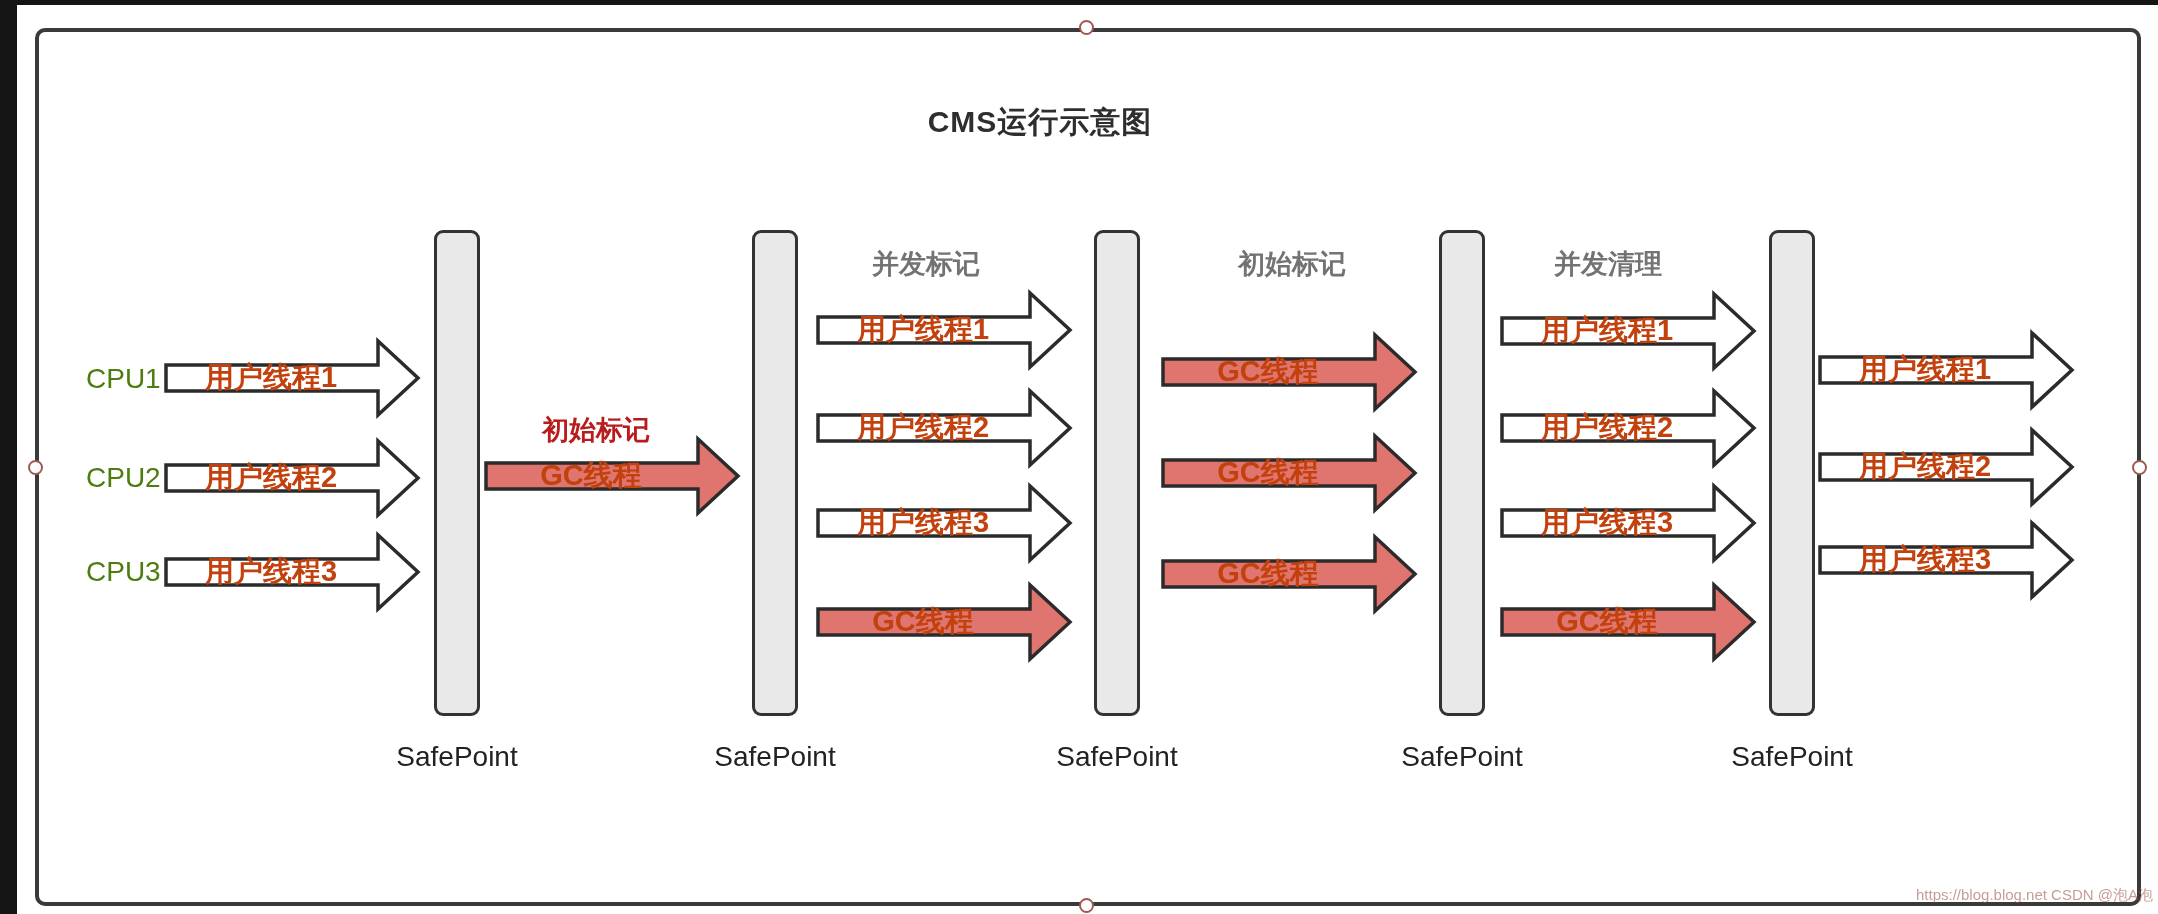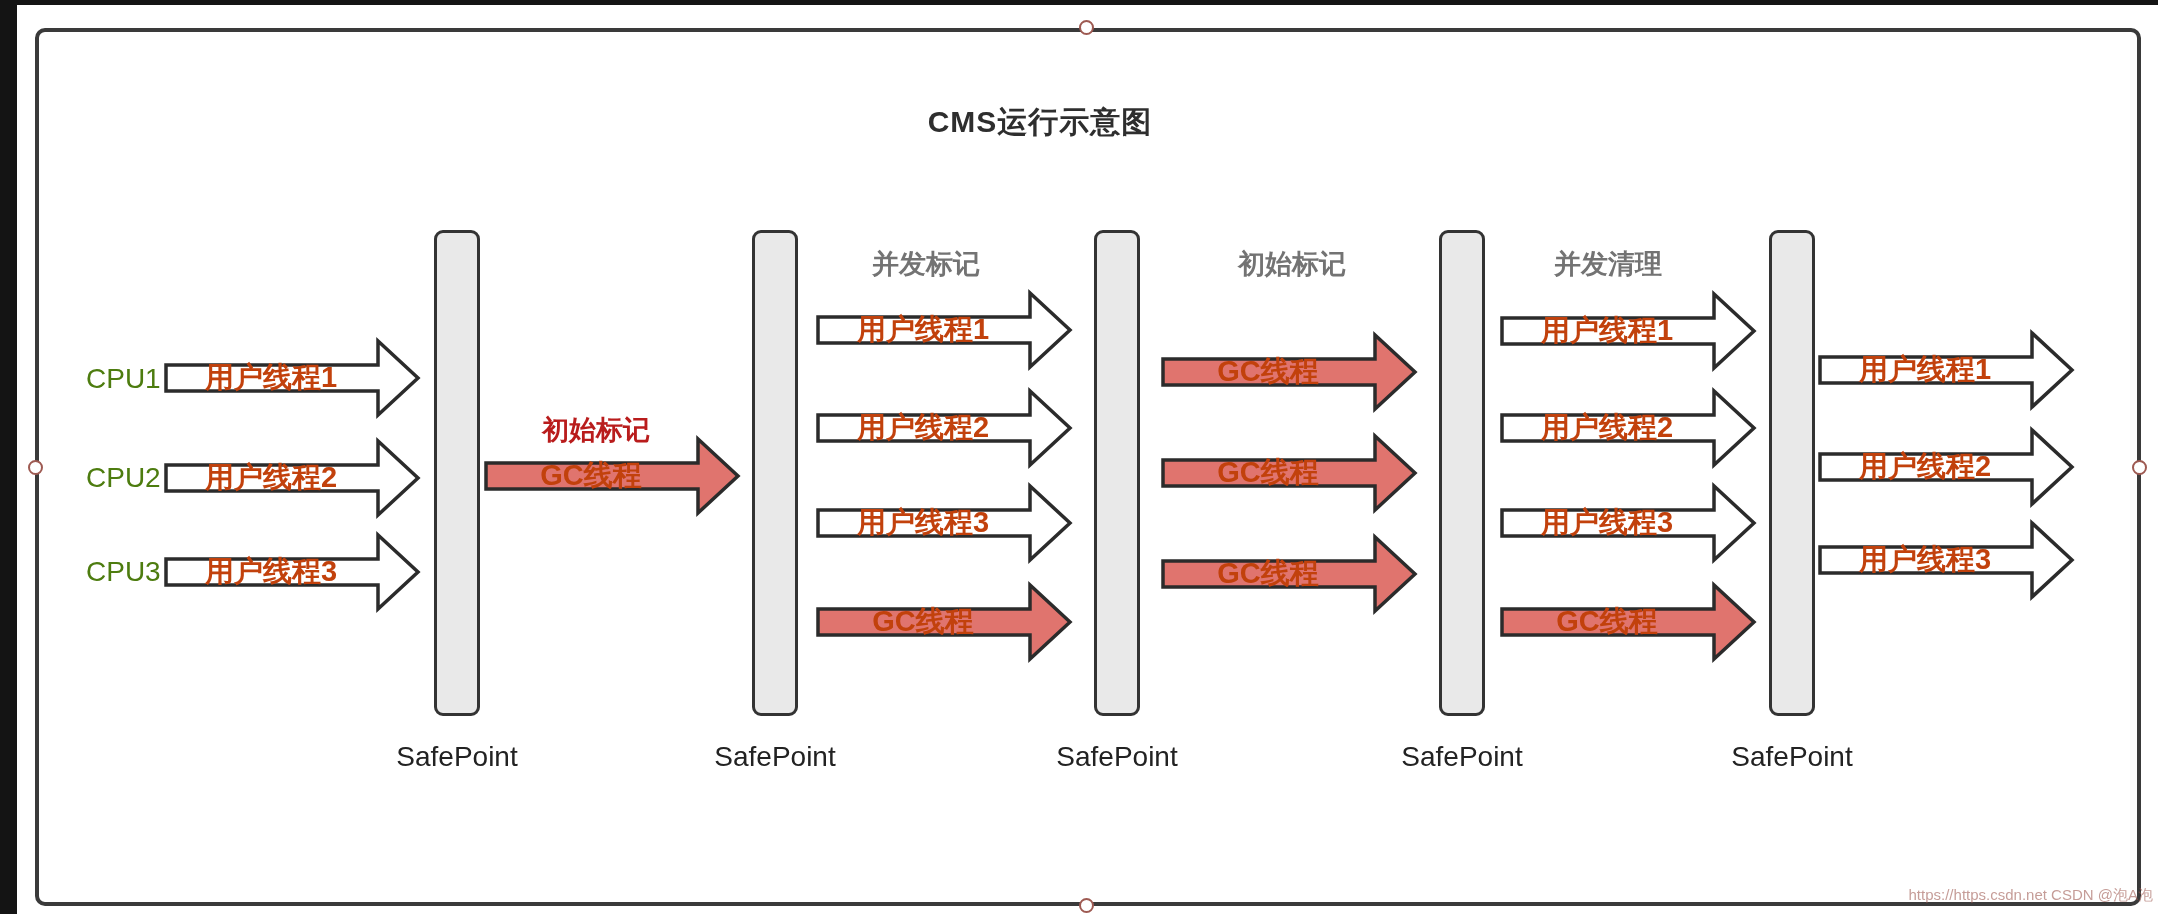--- a/index.html
+++ b/index.html
@@ -200,14 +200,14 @@
       </svg>
     <span class="arrow-label">用户线程2</span>
   </div>
   <div class="arrow white" style="left:1818px; top:520px;">
     <svg>
         <polygon points="2,27 214,27 214,3 254,40 214,77 214,53 2,53"></polygon>
       </svg>
     <span class="arrow-label">用户线程3</span>
   </div>
 
-  <div class="watermark">https://https.csdn.net CSDN @泡A泡</div>
+  <div class="watermark">https://blog.blog.net CSDN @泡A泡</div>
 </div>
 
 </body></html>

